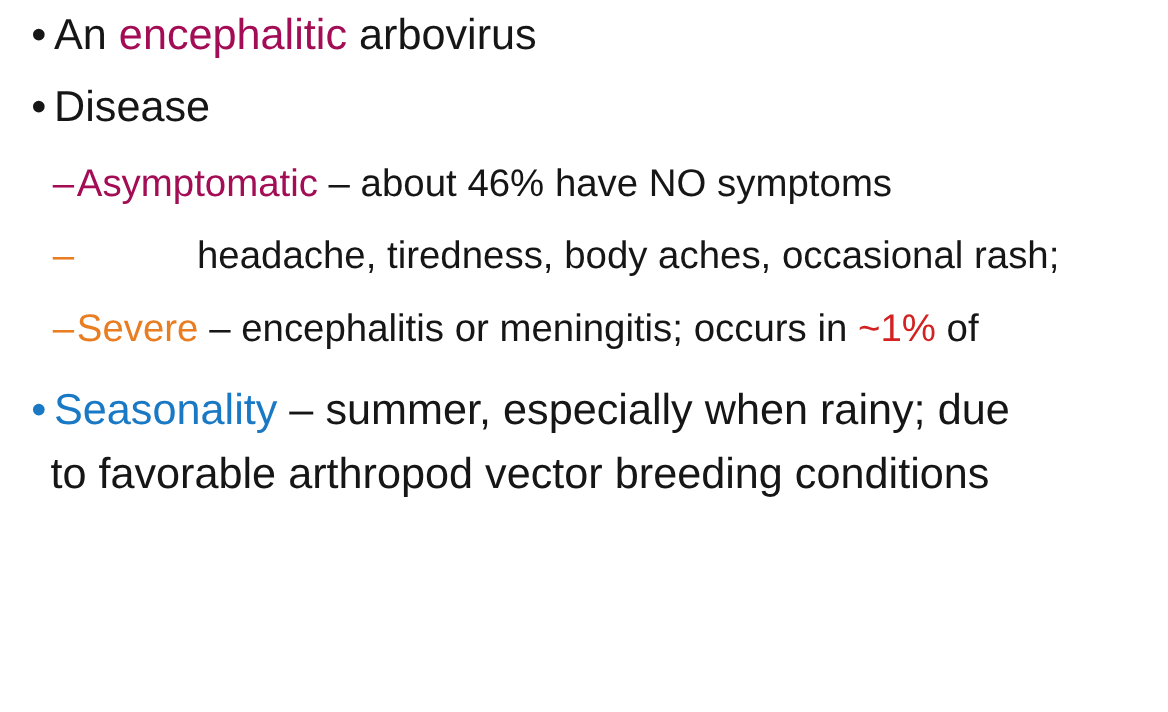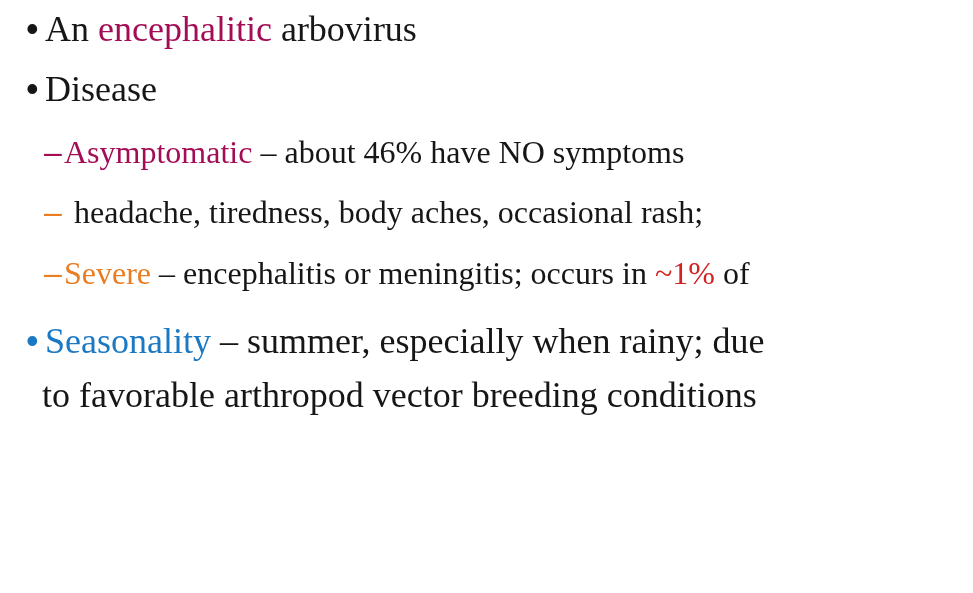--- a/index.html
+++ b/index.html
@@ -11,22 +11,22 @@
     color:var(--black,#161616);
     overflow:hidden;
     box-sizing:border-box;
     padding-top:2px;
   }
   .item{position:relative;}
   .lvl1{font-size:36px;line-height:54px;padding-left:45px;}
   .lvl1>.marker{position:absolute;left:26px;top:0;}
   .lvl2{font-size:32px;line-height:53px;padding-left:64px;}
   .lvl2>.marker{position:absolute;left:44px;top:0;}
-  .line{white-space:nowrap;font-family:Liberation Serif, serif;}
-  .lvl2 .line.wrap{padding-left:10px;}
+  .line{white-space:nowrap;}
+  .lvl2 .line.wrap{padding-left:10px;text-align:center;}
   .lvl1 .line.wrap{margin-left:-3px;}
   .m-disease{margin-top:6px;}
   .m-asymptomatic{margin-top:10px;}
   .m-acute{margin-top:7px;}
   .m-severe{margin-top:8px;}
   .m-seasonality{margin-top:14px;}
   [data-color="black"]{color:var(--black,#161616);}
   [data-color="magenta"]{color:var(--magenta,#a30d56);}
   [data-color="orange"]{color:var(--orange,#e87d22);}
   [data-color="red"]{color:var(--red,#d22222);}

